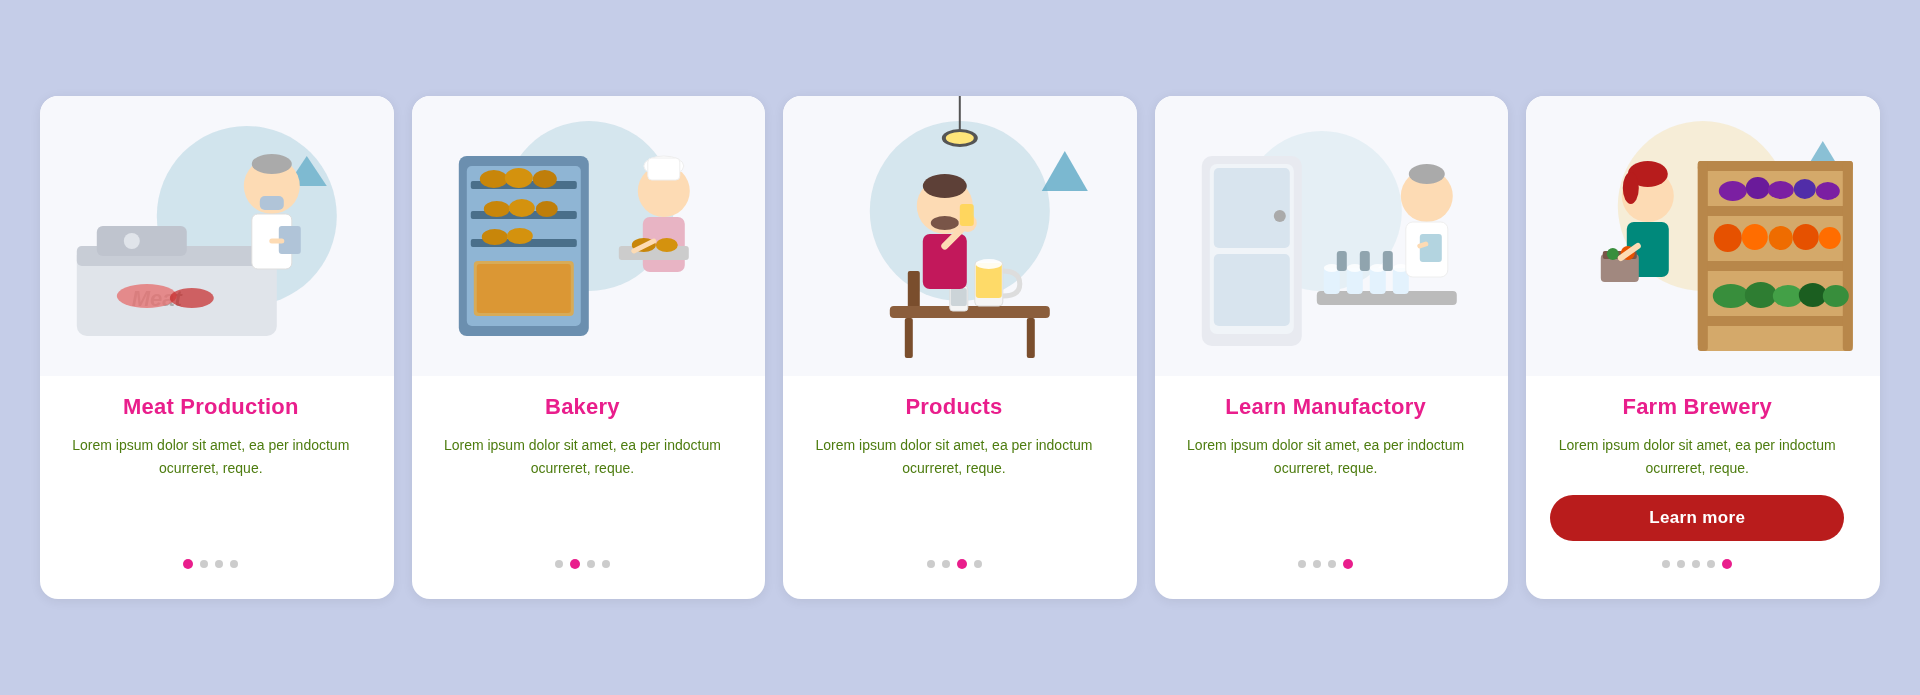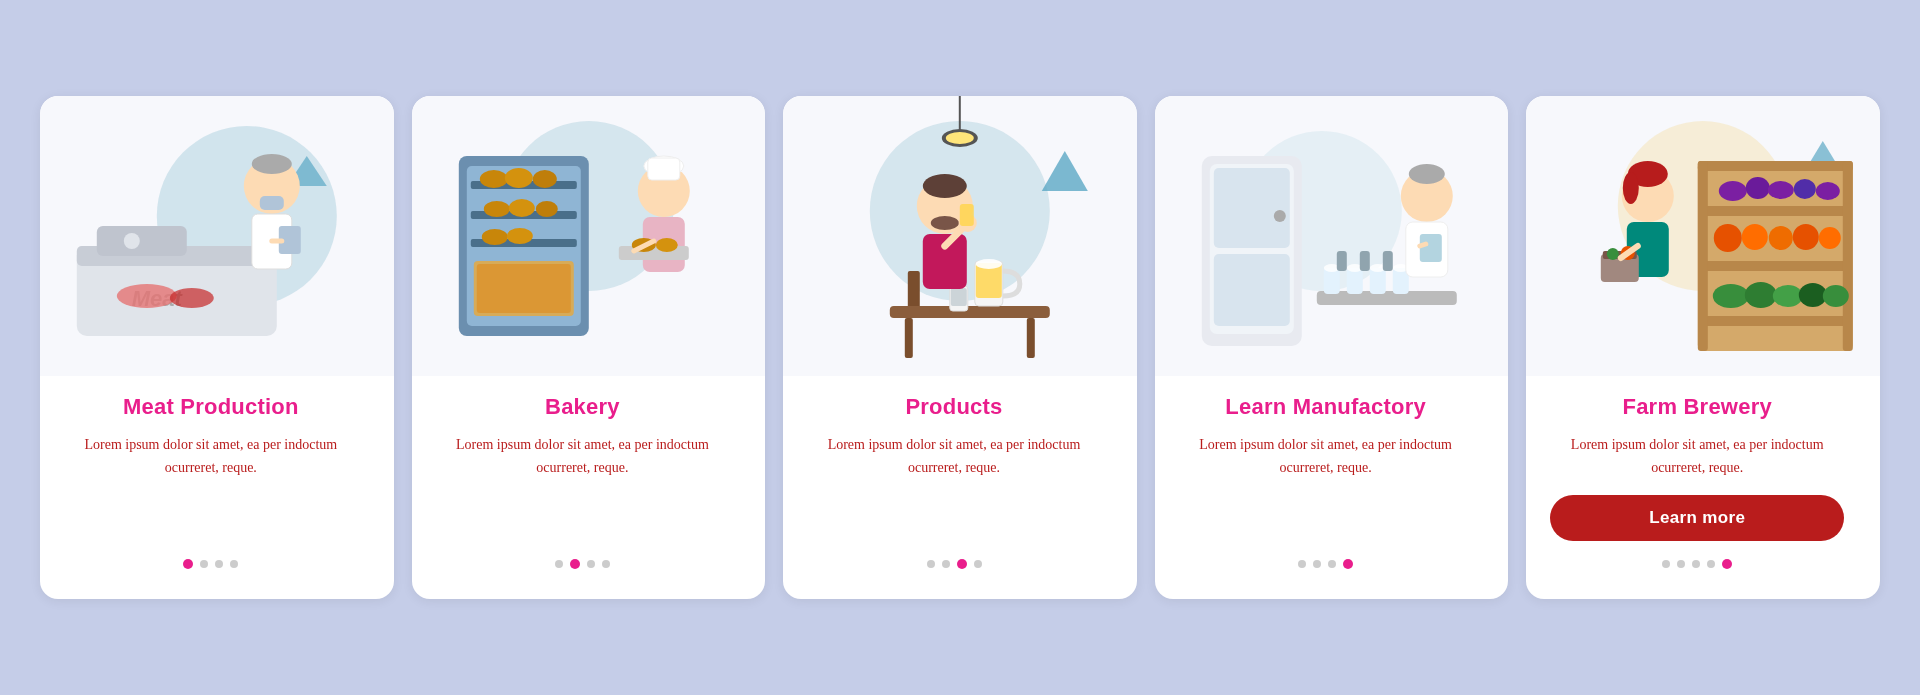--- a/index.html
+++ b/index.html
@@ -56,25 +56,24 @@
     .card-title {
       font-size: 22px;
       font-weight: 700;
       color: #e91e8c;
       margin-bottom: 14px;
       text-align: center;
       letter-spacing: 0.01em;
     }
     .card-text {
       font-size: 14px;
-      color: #b91c1c;
+      color: #4d7c0f;
       text-align: center;
       line-height: 1.6;
       flex: 1;
-      font-family: Liberation Serif, serif;
     }
     .dots-row {
       display: flex;
       gap: 7px;
       justify-content: center;
       margin-top: 18px;
       align-items: center;
     }
     .dot {
       width: 8px;

